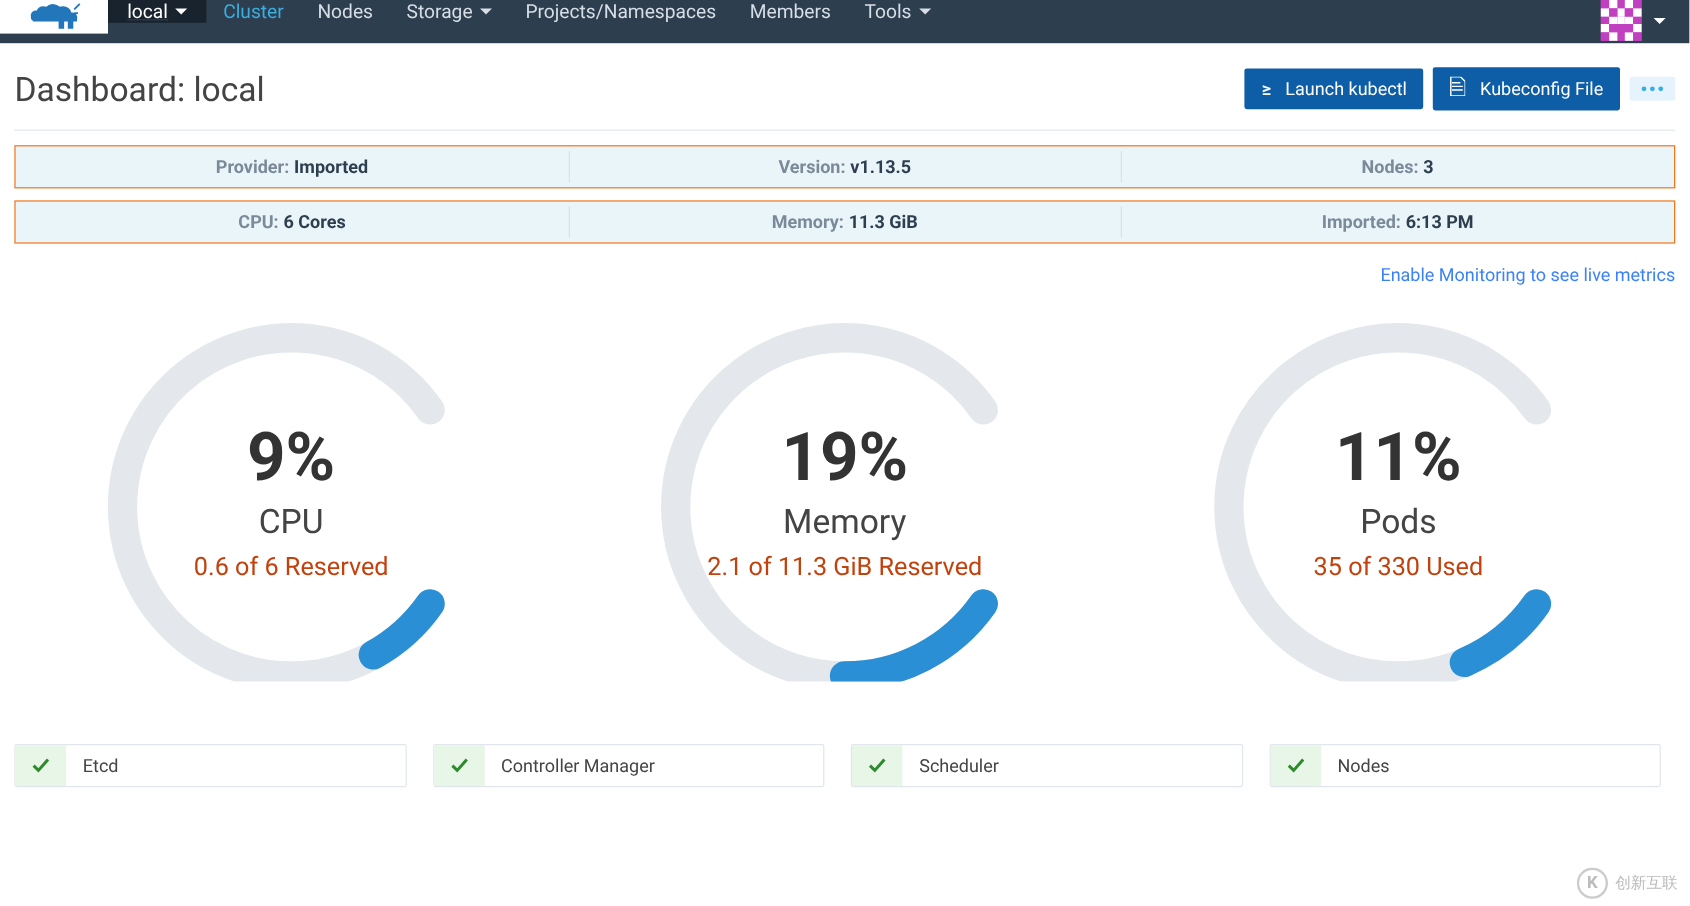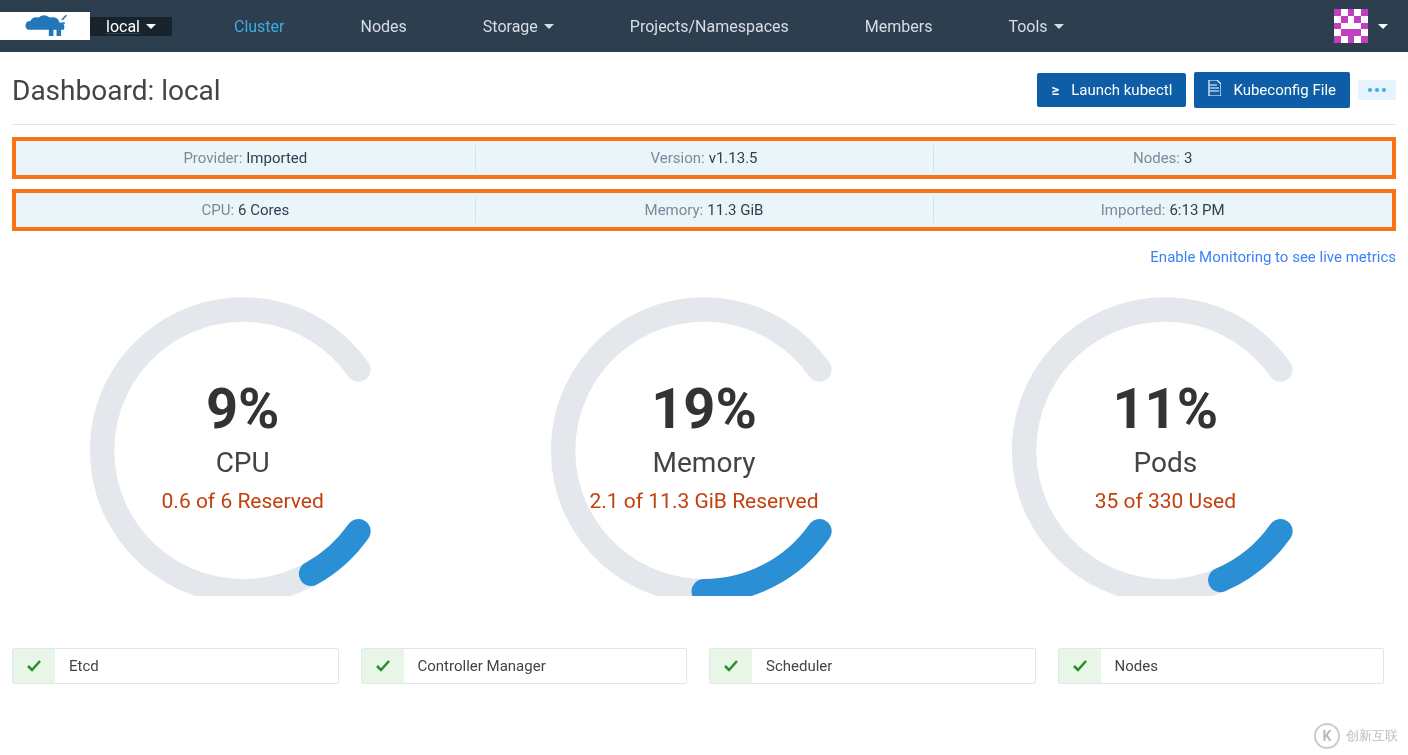--- a/index.html
+++ b/index.html
@@ -1,24 +1,24 @@
 <!DOCTYPE html>
 <html><head>
 <meta charset="utf-8">
 <style>
   * { box-sizing: border-box; margin: 0; padding: 0; }
   body { font-family: -apple-system, BlinkMacSystemFont, "Segoe UI", Roboto, sans-serif; background: #fff; color: #2d3e4f; width: 1408px; }
   
   
-  .topnav { display: flex; align-items: center; background: #2d3e4f; height: 52px; text-decoration: underline; }
+  .topnav { display: flex; align-items: flex-start; background: #2d3e4f; height: 36px; text-decoration: underline; }
   .logo-cell { width: 90px; display: flex; align-items: center; justify-content: center; background: #fff; }
   .logo-svg { width: 46px; height: 28px; }
   .nav-item-dark { display: flex; align-items: center; padding: 0 16px; color: #fff; font-size: 16px; cursor: pointer; }
   .nav-item-dark.local { background: #19232e; }
-  .nav-item { display: flex; align-items: center; padding: 0 14px; color: #d7dee5; font-size: 16px; cursor: pointer; margin-left: 48px; }
+  .nav-item { display: flex; align-items: center; padding: 0 14px; color: #d7dee5; font-size: 16px; cursor: pointer; }
   .nav-item.active { color: #3baee0; }
   .chev-down { display: inline-block; margin-left: 6px; width: 0; height: 0; border-left: 5px solid transparent; border-right: 5px solid transparent; border-top: 5px solid currentColor; }
   .nav-spacer { flex: 1; }
   .user-cell { display: flex; align-items: center; padding: 0 20px 0 10px; cursor: pointer; }
   .user-avatar { width: 34px; height: 34px; background: #c040c0; display: grid; grid-template-columns: repeat(5,1fr); grid-template-rows: repeat(5,1fr); }
   .user-avatar span { background: #fff; }
   .user-avatar .p { background: #c040c0; }
 
   
   .page { padding: 12px 12px 0 12px; }
@@ -26,21 +26,21 @@
   .page-title { font-size: 28px; font-weight: 400; color: #444; }
   .head-spacer { flex: 1; }
   .btn { display: inline-flex; align-items: center; background: #0d5ea6; color: #fff; padding: 8px 14px; font-size: 15px; cursor: pointer; border-radius: 2px; margin-left: 8px; }
   .btn .icon { margin-right: 12px; font-weight: bold; }
   .btn-more { background: #e6f3fc; color: #3baee0; padding: 8px 10px; font-size: 18px; letter-spacing: 2px; writing-mode: vertical-rl; line-height: 0.5; }
   .btn-more .dots { display:flex; flex-direction:column; gap:3px;}
   .btn-more .dots i { width:4px; height:4px; border-radius:50%; background:#3baee0; display:block;}
   .divider { height: 1px; background: #e0e6ec; margin: 0 0 12px 0; }
 
   
-  .info-bar { display: flex; border: 4px solid #f97316; background: #eaf5fa; margin-bottom: 10px; }
+  .info-bar { display: flex; border: 1px solid #f97316; background: #eaf5fa; margin-bottom: 10px; font-weight: bold; }
   .info-cell { flex: 1; text-align: center; padding: 8px 0; font-size: 15px; position: relative; }
   .info-cell + .info-cell::before { content:""; position:absolute; left:0; top:4px; bottom:4px; width:1px; background:#cce5ee;}
   .info-label { color: #7b8a99; }
   .info-value { color: #2d3e4f; margin-left: 4px; }
 
   .metrics-link-row { text-align: right; padding: 6px 0 10px 0; }
   .metrics-link { color: #3b82f6; font-size: 15px; cursor: pointer; }
 
   
   .gauges { display: flex; justify-content: space-around; padding: 10px 0 40px 0; }

